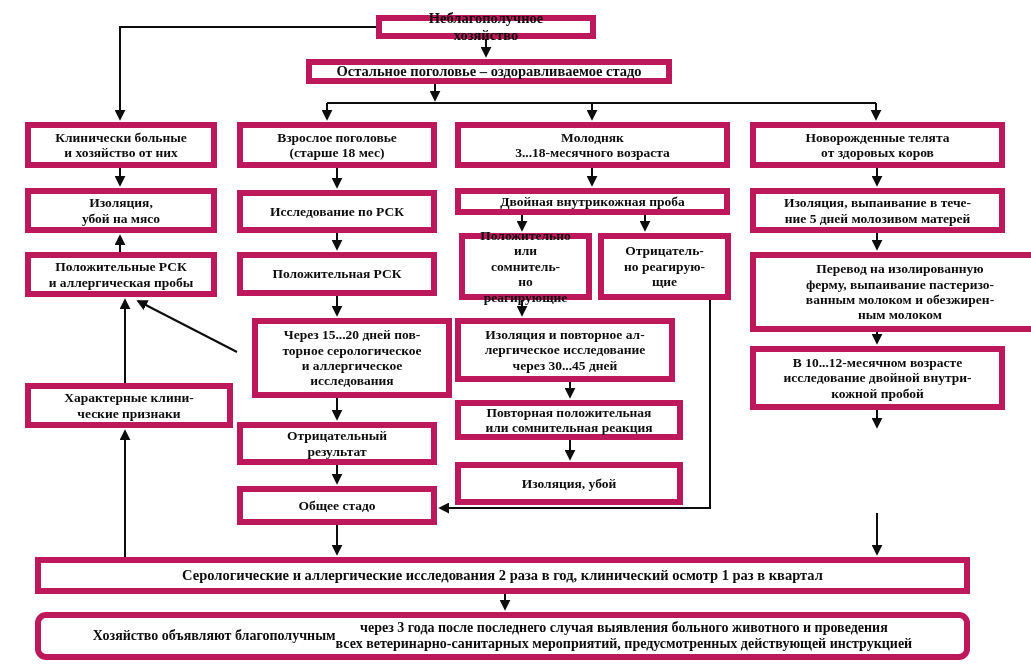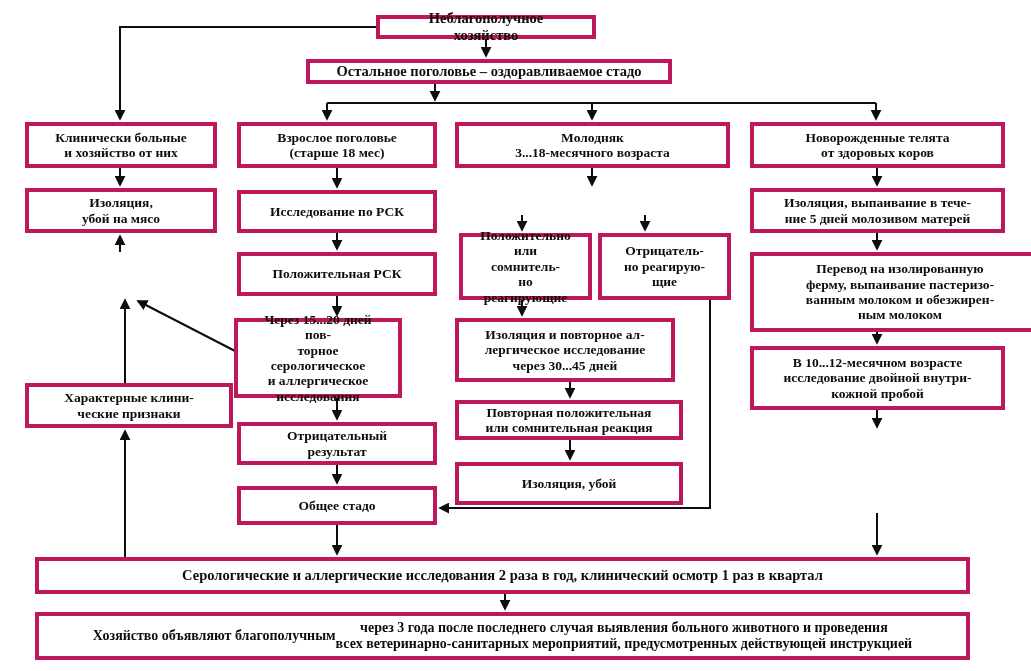--- a/index.html
+++ b/index.html
@@ -8,32 +8,32 @@
     width:1031px;height:671px;
     background:#ffffff;
     font-family:"Liberation Serif", serif;
     color:#0d0d0d;
     overflow:hidden;
   }
   .wires{position:absolute;left:0;top:0;width:1031px;height:671px;}
   .node{
     position:absolute;
     box-sizing:border-box;
-    border:4px solid #be185d;
+    border:6px solid #be185d;
     background:#ffffff;
     display:flex;align-items:center;justify-content:center;
     text-align:center;
     white-space:pre-line;
     font-weight:bold;
     font-size:13.5px;
     line-height:1.14;
     padding:1px 16px;
   }
   .fs-lg{font-size:14.5px;}
-  .fs-md{font-size:14px;}
+  .fs-md{font-size:14px;border-radius:11px;}
 </style>
 </head>
 <body>
 
 <div class="canvas">
 
   <svg class="wires" width="1031" height="671" viewBox="0 0 1031 671" xmlns="http://www.w3.org/2000/svg">
     <defs>
       <marker id="arrow" markerWidth="5.5" markerHeight="5.5" refX="4.6" refY="2.75" orient="auto">
         <path d="M0,0 L5.5,2.75 L0,5.5 z" fill="#0d0d0d"></path>
@@ -77,44 +77,47 @@
   <div class="node fs-lg" style="left:376px;top:15px;width:220px;height:24px">Неблагополучное хозяйство</div>
 
   <div class="node fs-lg" style="left:306px;top:59px;width:366px;height:25px">Остальное поголовье – оздоравливаемое стадо</div>
 
   <div class="node" style="left:25px;top:122px;width:192px;height:46px">Клинически больные
 и хозяйство от них</div>
 
   <div class="node" style="left:25px;top:188px;width:192px;height:45px">Изоляция,
 убой на мясо</div>
 
+  <div class="node" style="left:25px;top:252px;width:192px;height:45px">Положительные РСК
+и аллергическая пробы</div>
 
   <div class="node" style="left:25px;top:383px;width:208px;height:45px">Характерные клини-
 ческие признаки</div>
 
   <div class="node" style="left:237px;top:122px;width:200px;height:46px">Взрослое поголовье
 (старше 18 мес)</div>
 
   <div class="node" style="left:237px;top:190px;width:200px;height:43px">Исследование по РСК</div>
 
   <div class="node" style="left:237px;top:252px;width:200px;height:44px">Положительная РСК</div>
 
-  <div class="node" style="left:234px;top:318px;width:168px;height:80px">Через 15...20 дней пов-
+  <div class="node" style="left:252px;top:318px;width:200px;height:80px">Через 15...20 дней пов-
 торное серологическое
 и аллергическое
 исследования</div>
 
   <div class="node" style="left:237px;top:422px;width:200px;height:43px">Отрицательный
 результат</div>
 
   <div class="node" style="left:237px;top:486px;width:200px;height:39px">Общее стадо</div>
 
   <div class="node" style="left:455px;top:122px;width:275px;height:46px">Молодняк
 3...18-месячного возраста</div>
 
+  <div class="node" style="left:455px;top:188px;width:275px;height:27px">Двойная внутрикожная проба</div>
 
   <div class="node" style="left:459px;top:233px;width:133px;height:67px">Положительно
 или сомнитель-
 но реагирующие</div>
 
   <div class="node" style="left:598px;top:233px;width:133px;height:67px">Отрицатель-
 но реагирую-
 щие</div>
 
   <div class="node" style="left:455px;top:318px;width:220px;height:64px">Изоляция и повторное ал-

